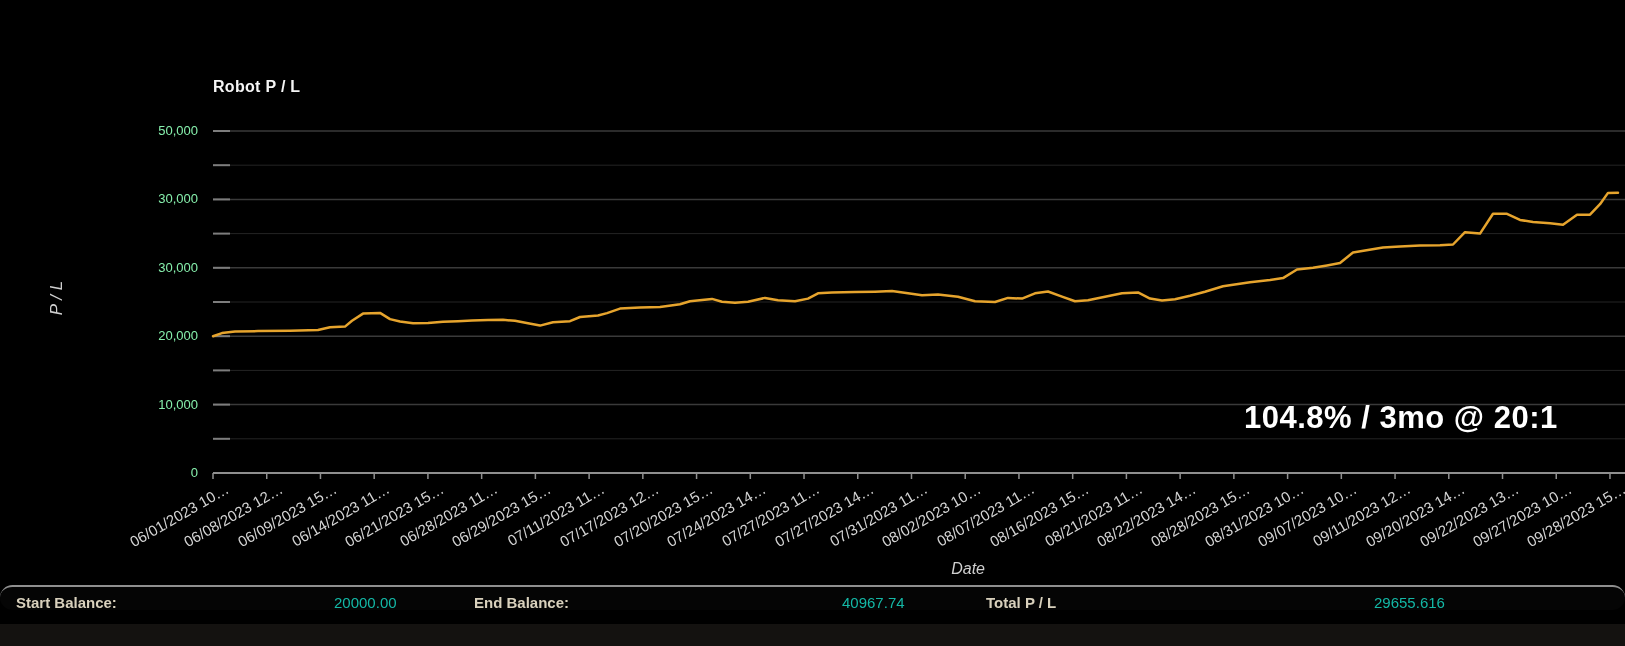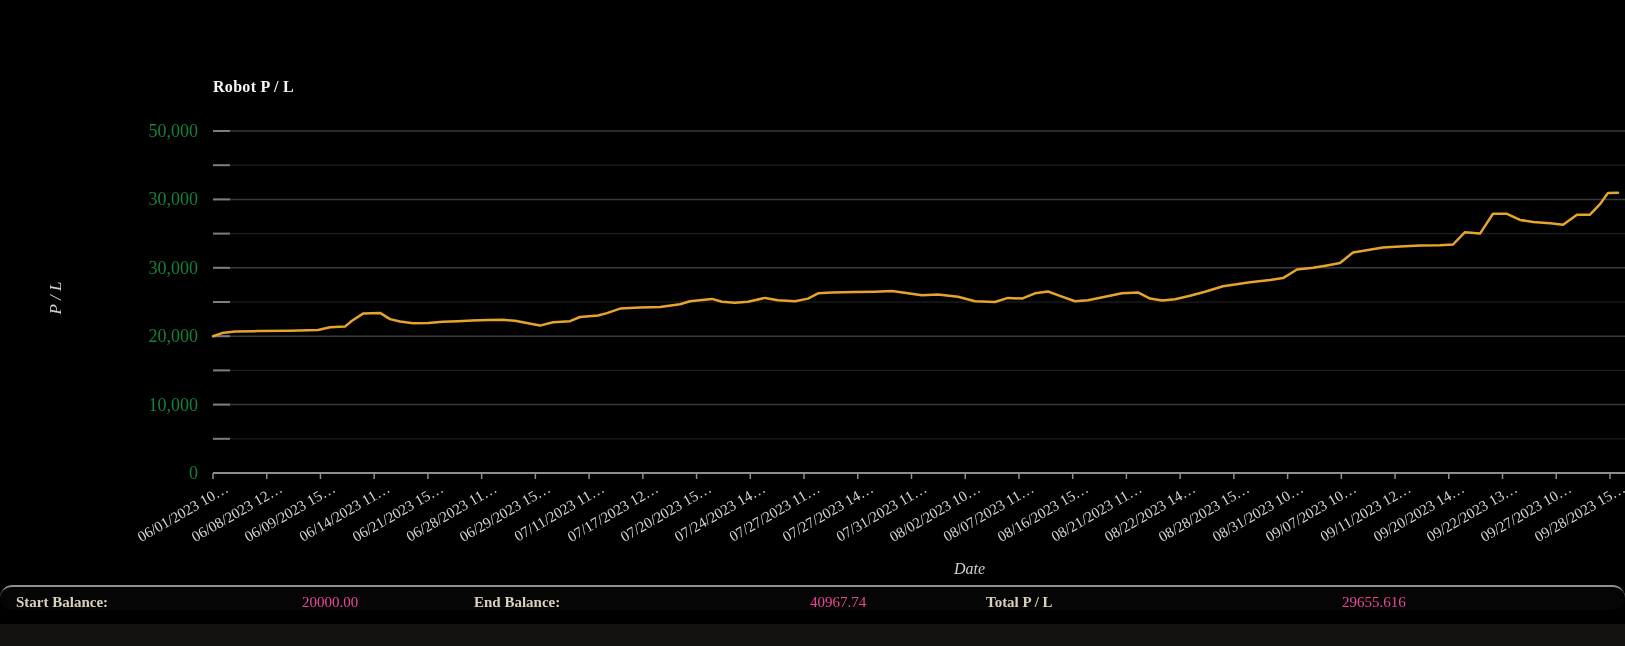--- a/index.html
+++ b/index.html
@@ -1,54 +1,54 @@
 <!DOCTYPE html>
 <html><head>
 <meta charset="utf-8">
 <style>
   html,body{margin:0;padding:0;background:#000;}
   .stage{
     position:relative;width:1625px;height:646px;background:#000;overflow:hidden;
-    font-family:Liberation Serif, serif;
+    font-family:Liberation Sans, sans-serif;
   }
   .chart-title{
     position:absolute;left:213px;top:78px;
     font-size:16px;font-weight:bold;color:#f5f5f5;letter-spacing:.3px;
   }
   .y-axis-title{
     position:absolute;left:40px;top:288px;
     transform:rotate(-90deg);transform-origin:center;
     font-size:17px;font-style:italic;color:#cfcfcf;
   }
   .x-axis-title{
     position:absolute;left:825px;top:560px;width:160px;text-align:right;
     font-size:16px;font-style:italic;color:#cfcfcf;
   }
   .ylabel{
     position:absolute;right:1427px;width:90px;text-align:right;
-    font-size:18px;color:#15803d;line-height:20px;white-space:nowrap;
+    font-size:13px;color:#86efac;line-height:20px;white-space:nowrap;
   }
   .xlabel{
     position:absolute;top:480px;
     font-size:15px;color:#d4d4d4;white-space:nowrap;
     transform:rotate(-30deg);transform-origin:100% 0%;
   }
   .annotation{
     position:absolute;left:1244px;top:400px;
     font-size:31px;font-weight:bold;color:#ffffff;white-space:nowrap;
     letter-spacing:.5px;
   }
   svg.plot{position:absolute;left:0;top:0;}
   .footer{
     position:absolute;left:0;top:585px;width:1625px;height:25px;
     background:#050505;border-top:2px solid #8f8f8f;box-sizing:border-box;border-radius:17px;
   }
   .footer span{position:absolute;top:7px;font-size:15px;white-space:nowrap;}
   .footer .flabel{font-weight:bold;color:#d9d1bd;}
-  .footer .fvalue{color:#ec4899;}
+  .footer .fvalue{color:#14b8a6;margin-left:32px;}
   .bottom-strip{
     position:absolute;left:0;top:624px;width:1625px;height:22px;background:#141210;
   }
 </style>
 </head>
 <body>
 
 <div class="stage">
 
   <svg class="plot" id="plot-svg" width="1625" height="646" viewBox="0 0 1625 646">
@@ -138,20 +138,21 @@
       <div class="xlabel" style="right: 327.4px;">08/31/2023 10…</div>
       <div class="xlabel" style="right: 273.67px;">09/07/2023 10…</div>
       <div class="xlabel" style="right: 219.94px;">09/11/2023 12…</div>
       <div class="xlabel" style="right: 166.21px;">09/20/2023 14…</div>
       <div class="xlabel" style="right: 112.48px;">09/22/2023 13…</div>
       <div class="xlabel" style="right: 58.75px;">09/27/2023 10…</div>
       <div class="xlabel" style="right: 5.02px;">09/28/2023 15…</div>
     </div>
 
   <div class="x-axis-title">Date</div>
+  <div class="annotation">104.8% / 3mo @ 20:1</div>
 
   <div class="footer">
     <span class="flabel" style="left:16px">Start Balance:</span>
     <span class="fvalue" style="left:302px">20000.00</span>
     <span class="flabel" style="left:474px">End Balance:</span>
     <span class="fvalue" style="left:810px">40967.74</span>
     <span class="flabel" style="left:986px">Total P / L</span>
     <span class="fvalue" style="left:1342px">29655.616</span>
   </div>
 

